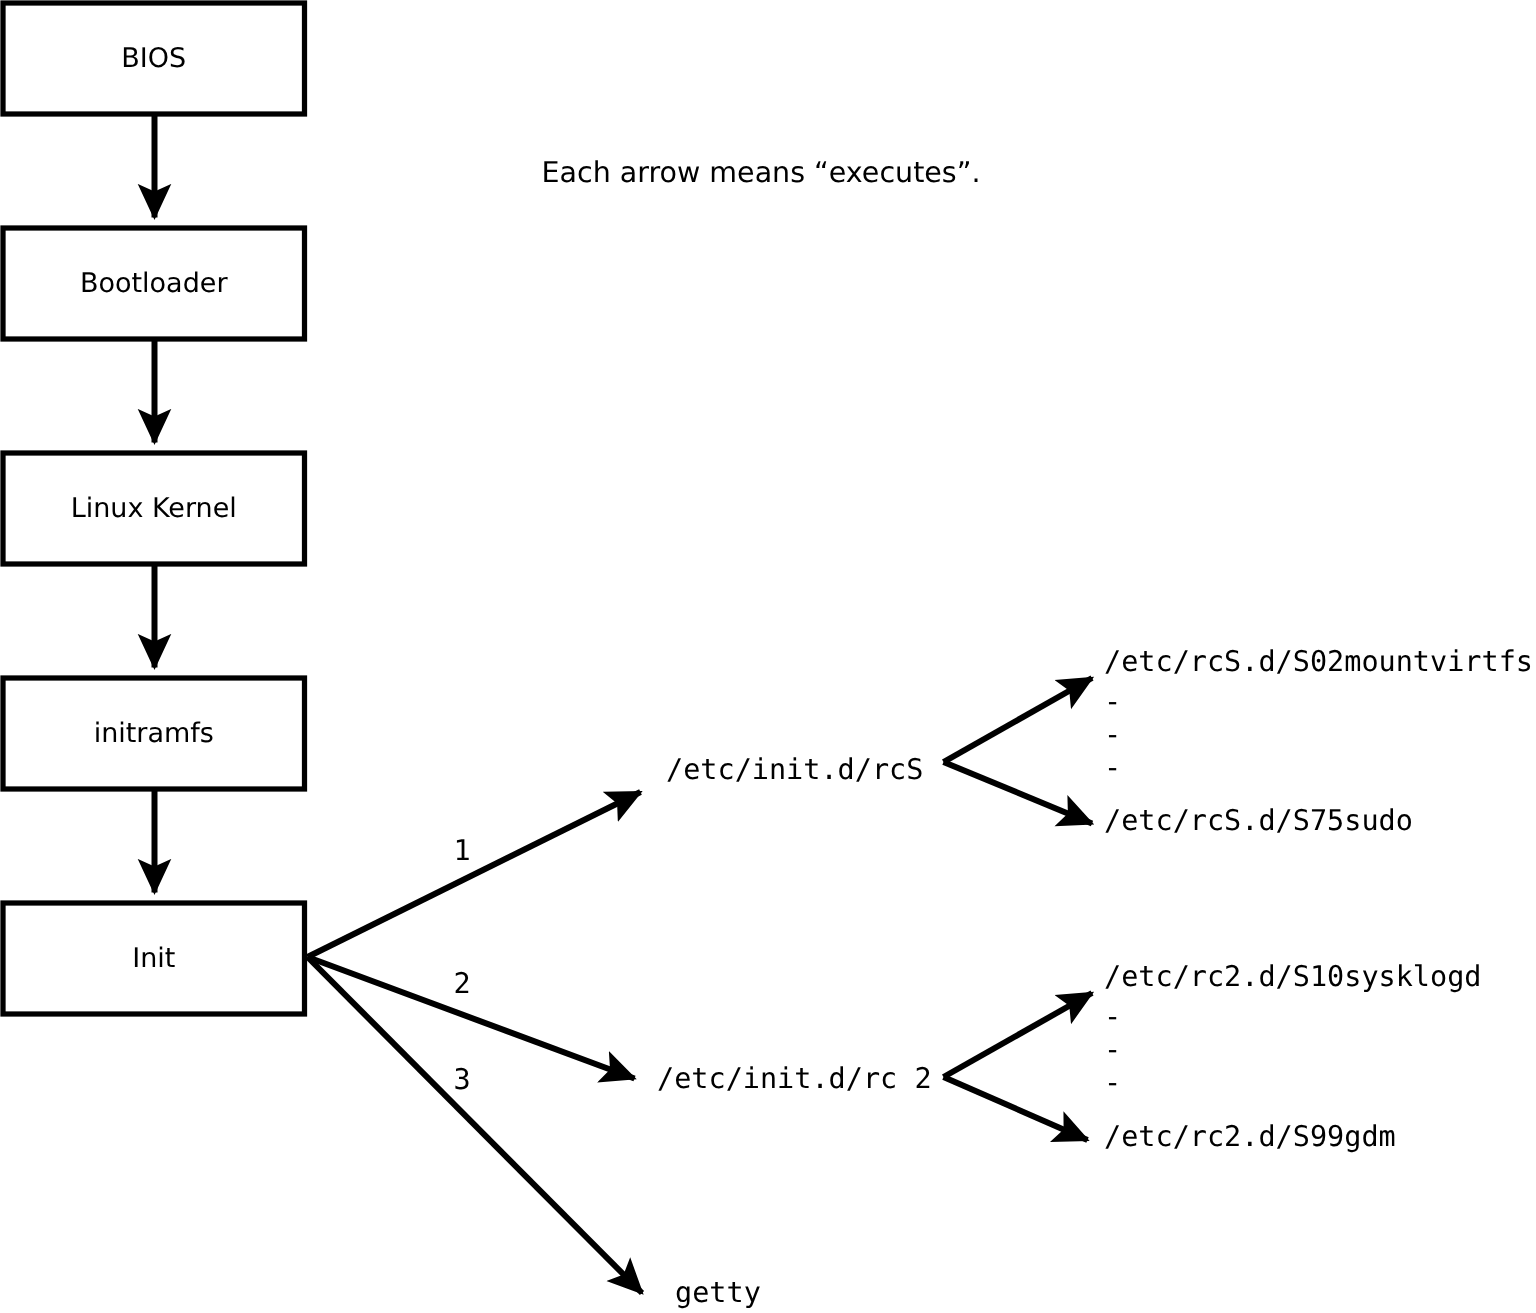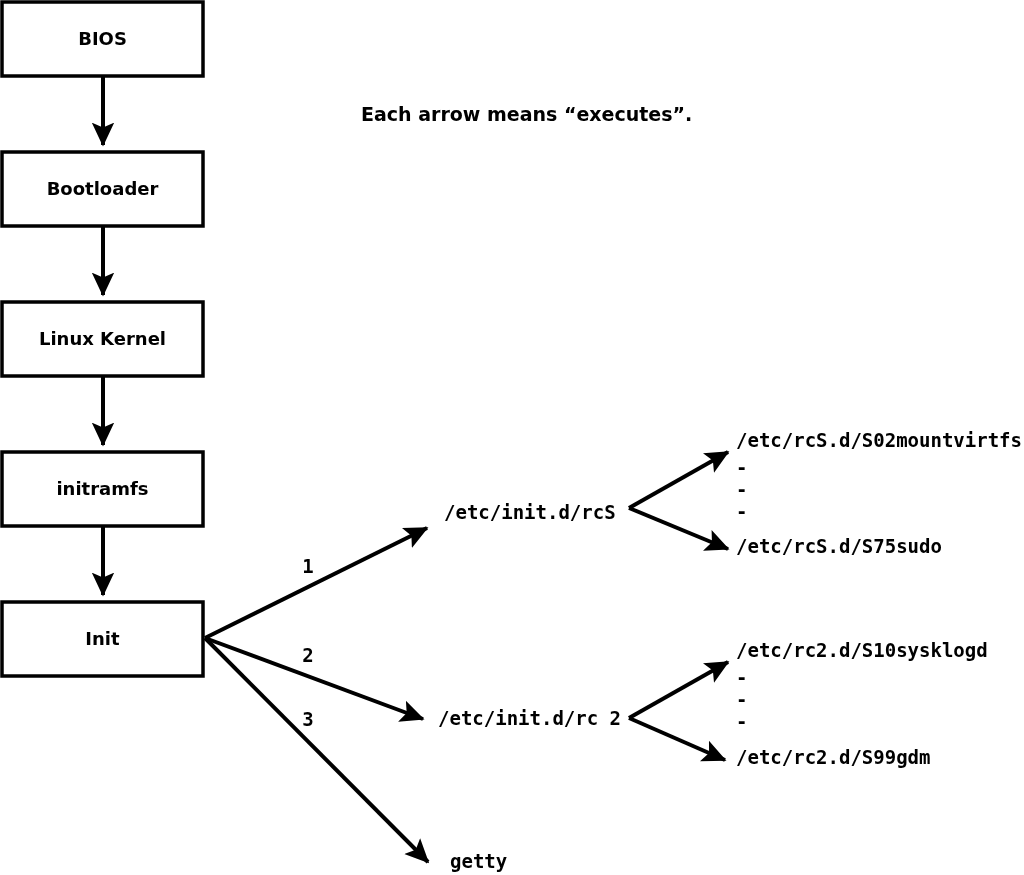--- a/index.html
+++ b/index.html
@@ -7,21 +7,20 @@
     padding: 0;
     background: #ffffff;
   }
   #canvas {
     position: relative;
     width: 1024px;
     height: 875px;
     background: #ffffff;
     overflow: hidden;
     font-family: "DejaVu Sans", sans-serif;
-    font-weight: bold;
   }
   #diagram-svg {
     position: absolute;
     left: 0;
     top: 0;
     width: 1024px;
     height: 875px;
   }
   .box-rect {
     fill: #ffffff;

